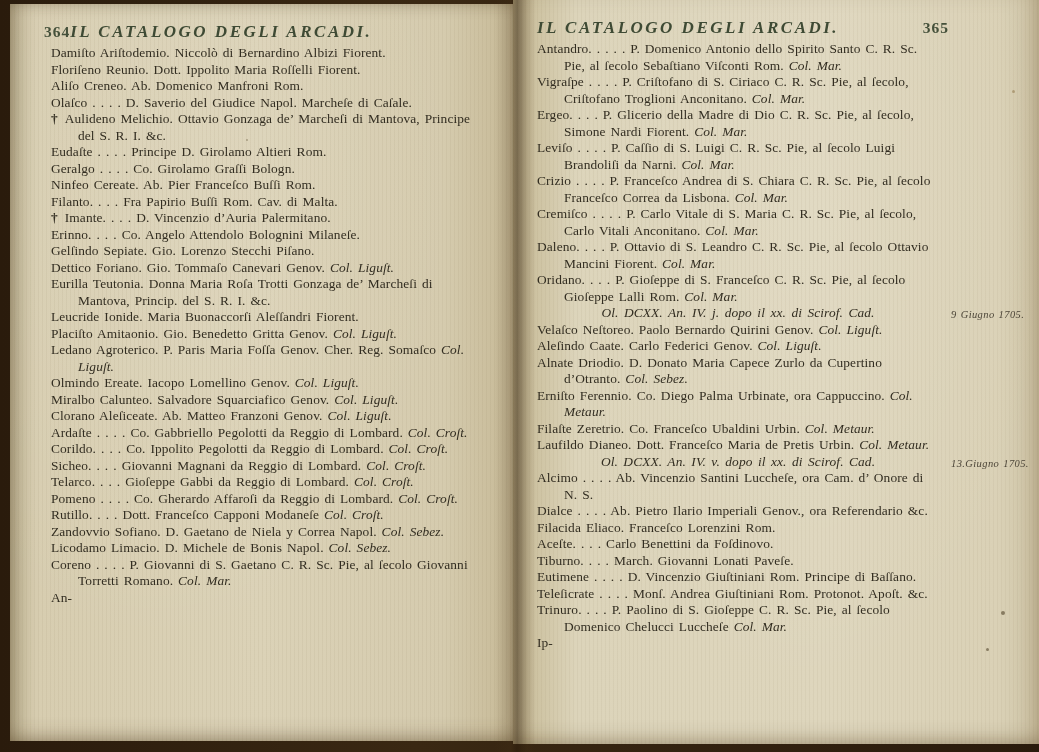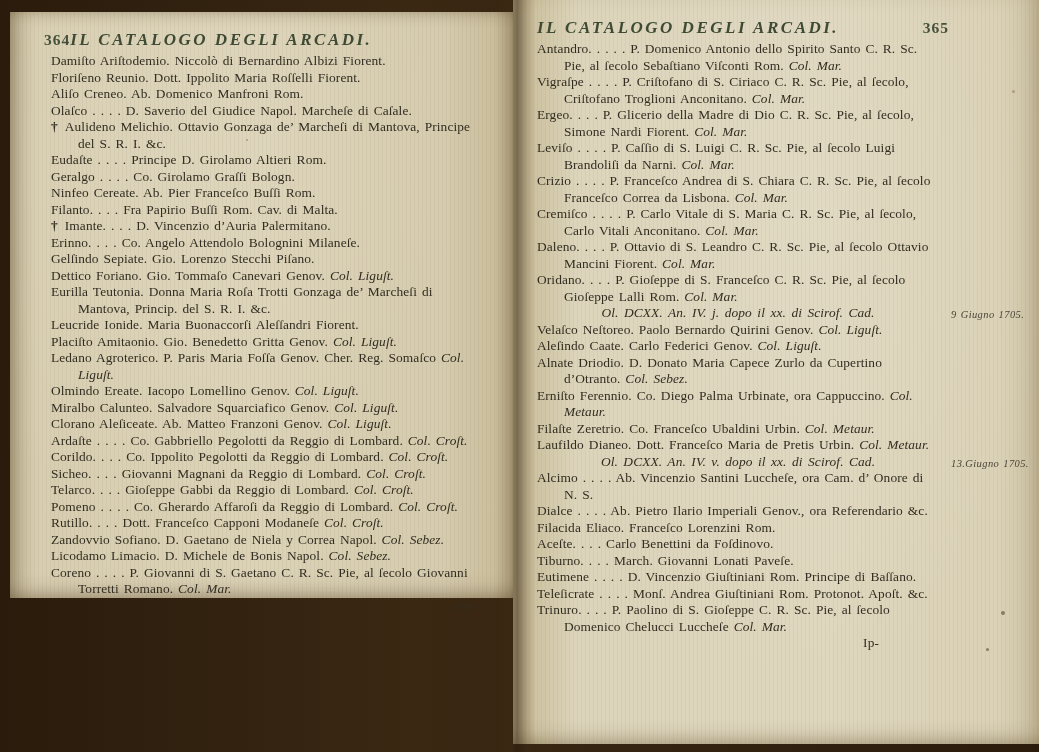--- a/index.html
+++ b/index.html
@@ -3,21 +3,21 @@
 <meta charset="utf-8">
 <style>
   html,body{margin:0;padding:0;background:#1c1209;}
   .stage{
     position:relative;width:1039px;height:752px;overflow:hidden;
     background:linear-gradient(90deg,#2a1b0c 0,#3a2813 40%,#2a1b0c 100%);
     font-family:"Liberation Serif","DejaVu Serif",serif;
   }
   .page{position:absolute;}
   .page.left{
-    left:10px;top:12px;width:503px;height:586px;
+    left:10px;top:4px;width:503px;height:737px;
     background:
       repeating-linear-gradient(90deg, rgba(110,90,55,0.06) 0 1px, rgba(0,0,0,0) 1px 4px),
       radial-gradient(ellipse at 30% 25%, rgba(255,255,250,0.10), rgba(0,0,0,0) 60%),
       linear-gradient(90deg,#c9bf9f 0,#d7cdb0 5%,#dbd2b7 50%,#d5cbae 86%,#c6b996 100%);
     box-shadow: inset 14px 0 22px -12px rgba(80,60,30,0.5), inset 0 -14px 20px -12px rgba(80,60,30,0.45), inset 0 10px 16px -12px rgba(80,60,30,0.35);
   }
   .page.right{
     left:513px;top:0;width:526px;height:744px;
     background:
       repeating-linear-gradient(90deg, rgba(110,90,55,0.06) 0 1px, rgba(0,0,0,0) 1px 4px),
@@ -47,21 +47,21 @@
   .page.right .text-col{left:24px;width:402px;}
   .entry{padding-left:27px;text-indent:-27px;position:relative;}
   .entry .ital{font-style:italic;}
   .entry.center{text-align:center;padding-left:0;text-indent:0;font-style:italic;word-spacing:2px;}
   .dagger{font-weight:bold;margin-right:7px;}
   .margin-note{
     position:absolute;left:100%;margin-left:12px;top:2px;
     font-size:10.5px;font-style:italic;white-space:nowrap;color:#4c4538;
     letter-spacing:0.4px;word-spacing:1px;
   }
-  .catchword{margin-top:0;text-align:right;color:#322d21;}
+  .catchword{margin-top:0;color:#322d21;}
   .page.left  .catchword{padding-right:14px;}
   .page.right .catchword{padding-right:60px;}
   .speck{position:absolute;border-radius:50%;background:rgba(70,55,30,0.55);}
   .speck.s1{left:1001px;top:611px;width:4px;height:4px;}
   .speck.s2{left:986px;top:648px;width:3px;height:3px;}
   .speck.s3{left:246px;top:139px;width:2px;height:2px;background:rgba(70,55,30,0.35);}
   .speck.s4{left:1012px;top:90px;width:3px;height:3px;background:rgba(120,90,40,0.4);}
 </style>
 </head>
 <body>

